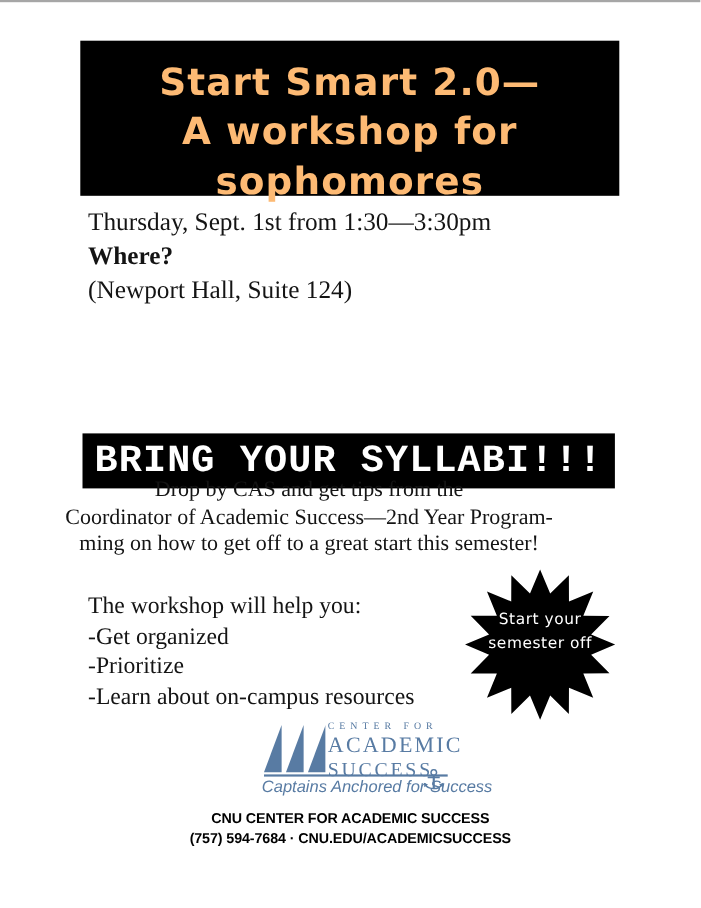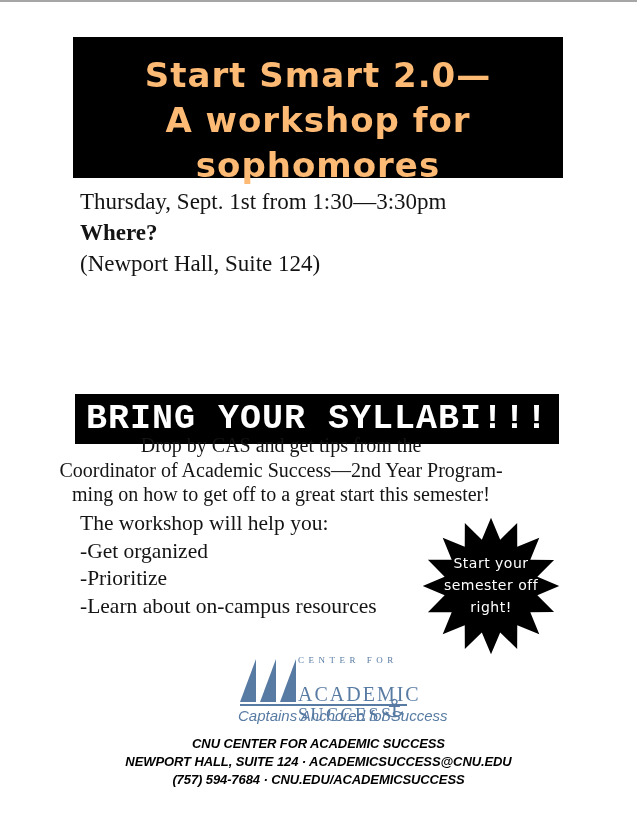--- a/index.html
+++ b/index.html
@@ -53,21 +53,21 @@
   }
   
   .intro {
     position: absolute; left: 0; top: 433px;
     width: 562px; text-align: center;
     font-size: 20px; line-height: 24.5px;
     color: #141414;
   }
   
   .workshop {
-    position: absolute; left: 80px; top: 510px;
+    position: absolute; left: 80px; top: 537px;
     font-size: 21.5px; line-height: 27.5px;
     color: #141414;
   }
   
   .starburst {
     position: absolute; left: 420px; top: 516px;
     width: 142px; height: 140px;
   }
   .starburst svg { position: absolute; left: 0; top: 0; width: 142px; height: 140px; }
   .starburst-text {
@@ -79,21 +79,21 @@
     font-size: 14px; line-height: 22px;
     letter-spacing: 0.5px;
   }
   
   .logo-sails { position: absolute; left: 240px; top: 656px; }
   .logo-textblock {
     position: absolute; left: 298px; top: 656px;
     font-family: "Liberation Serif", serif;
     line-height: 1;
   }
-  .logo-line1 { font-size: 9px;  letter-spacing: 4.5px; margin-bottom: 19px; }
+  .logo-line1 { font-size: 9px;  letter-spacing: 4.5px; margin-bottom: 3px; }
   .logo-line2 { font-size: 20px; letter-spacing: 2px;   margin-bottom: 2px; }
   .logo-line3 { font-size: 18px; letter-spacing: 2.5px; }
   .logo-rule  { position: absolute; left: 240px; top: 704px; width: 167px; height: 2px; }
   .logo-tagline {
     position: absolute; left: 238px; top: 707px;
     font-family: Liberation Sans, sans-serif;
     font-style: italic; font-size: 15px;
   }
   .anchor-icon {
     position: absolute; left: 383px; top: 696px;
@@ -102,21 +102,20 @@
   }
   
   .footer {
     position: absolute; left: 0; top: 735px;
     width: 637px; text-align: center;
     font-family: "Liberation Sans", sans-serif;
     font-weight: bold;
     font-size: 13px; line-height: 18px;
     letter-spacing: -0.1px;
     color: #000000;
-    font-style: italic;
   }
 </style>
 </head>
 <body>
 
 <div class="page">
 
   <div class="top-rule"></div>
 
   <div class="title-banner">
@@ -146,21 +145,20 @@
     <div>-Learn about on-campus resources</div>
   </div>
 
   <div class="starburst">
     <svg viewBox="0 0 160 160" aria-hidden="true">
       <polygon fill="#000000" points="80,2 90.5,27 109.9,8 110,35.1 135.2,24.8 124.9,50 152.1,50.2 133,69.5 158,80 133,90.5 152.1,109.8 124.9,110 135.2,135.2 110,124.9 109.9,152.1 90.5,133 80,158 69.5,133 50.1,152.1 50,124.9 24.8,135.2 35.1,110 7.9,109.9 27,90.5 2,80 27,69.5 7.9,50.1 35.1,50 24.8,24.8 50,35.1 50.1,7.9 69.5,27"></polygon>
     </svg>
     <div class="starburst-text">
       <div>Start your</div>
       <div>semester off</div>
-      <div>right!</div>
     </div>
   </div>
 
   <div class="logo-sails">
     <svg width="56" height="47" viewBox="0 0 56 47" aria-hidden="true">
       <polygon fill="#587ba3" points="0,46 16,3 16,46"></polygon>
       <polygon fill="#587ba3" points="20,46 36,3 36,46"></polygon>
       <polygon fill="#587ba3" points="40,46 56,3 56,46"></polygon>
     </svg>
   </div>
@@ -168,17 +166,16 @@
     <div class="logo-line1">CENTER FOR</div>
     <div class="logo-line2">ACADEMIC</div>
     <div class="logo-line3">SUCCESS</div>
   </div>
   <div class="logo-rule" style="background:#587ba3;"></div>
   <div class="logo-tagline" style="color:#587ba3;">Captains Anchored for Success</div>
   <div class="anchor-icon" style="color:#587ba3;">⚓</div>
 
   <div class="footer">
     <div>CNU CENTER FOR ACADEMIC SUCCESS</div>
-    <div>NEWPORT HALL, SUITE 124 · ACADEMICSUCCESS@CNU.EDU</div>
     <div>(757) 594-7684 · CNU.EDU/ACADEMICSUCCESS</div>
   </div>
 
 </div>
 
 </body></html>

